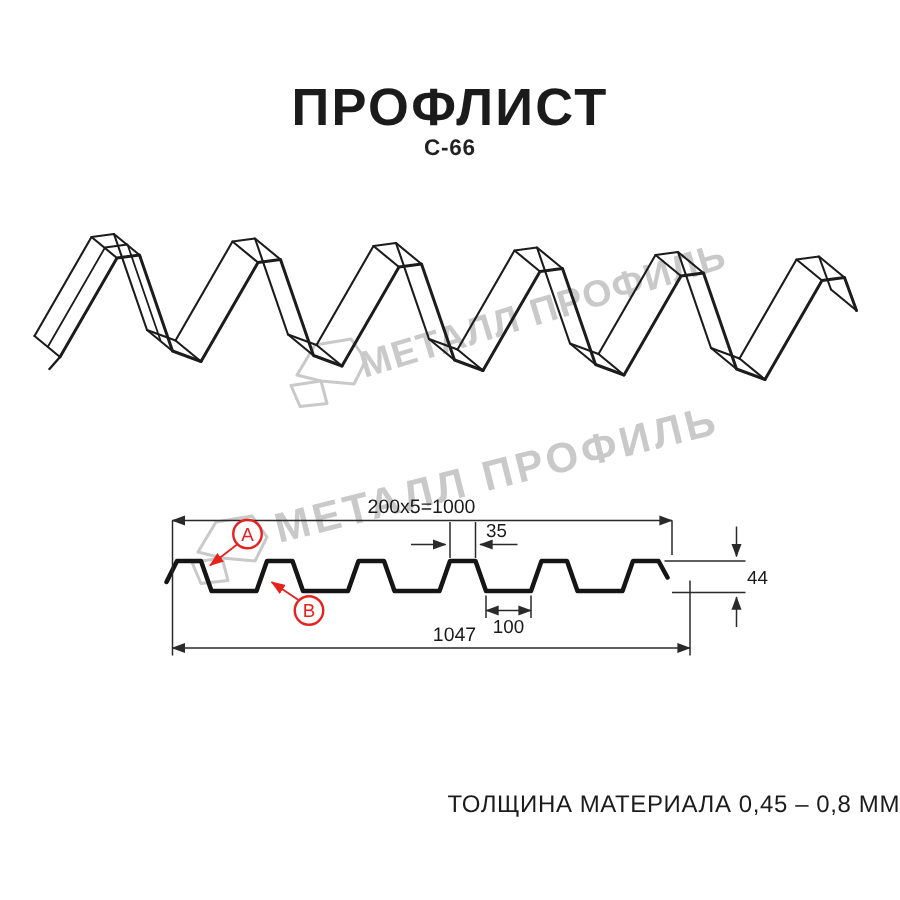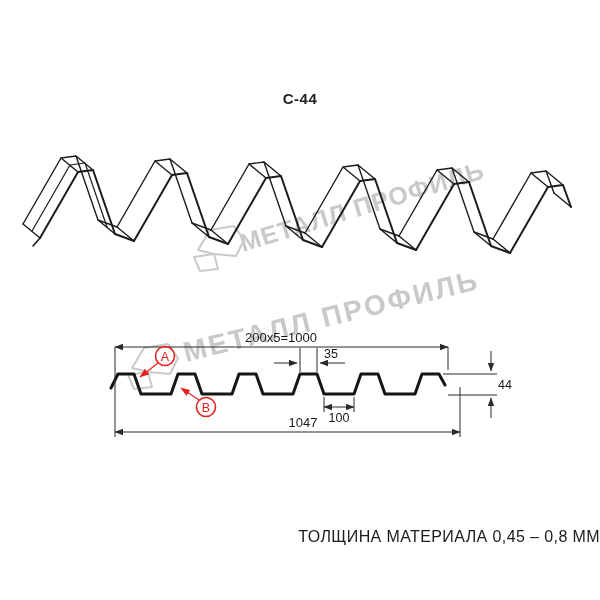--- a/index.html
+++ b/index.html
@@ -23,21 +23,22 @@
   .dimtext{font-family:"Liberation Sans",sans-serif;font-size:13px;fill:#1a1a1a;}
   .dimtext.small{font-size:12.5px;}
   .wmtext{font-family:"Liberation Sans",sans-serif;font-weight:bold;}
   .marktext{font-family:"Liberation Sans",sans-serif;font-size:12.5px;font-weight:500;}
 </style>
 </head>
 <body>
 
 <div class="stage">
 
-  <div class="subtitle">С-44</div>
+  <div class="title">ПРОФЛИСТ</div>
+  <div class="subtitle">С-66</div>
 
   <svg width="600" height="600" viewBox="0 0 600 600">
     <defs>
       <marker id="arr" viewBox="0 0 8 6" refX="7.5" refY="3" markerWidth="9" markerHeight="7" orient="auto-start-reverse">
         <path d="M0,0 L8,3 L0,6 Z" fill="#2a2a2a"></path>
       </marker>
       <marker id="arrRed" viewBox="0 0 8 6" refX="7.5" refY="3" markerWidth="8" markerHeight="6" orient="auto-start-reverse">
         <path d="M0,0 L8,3 L0,6 Z" fill="#e8211d"></path>
       </marker>
     </defs>

